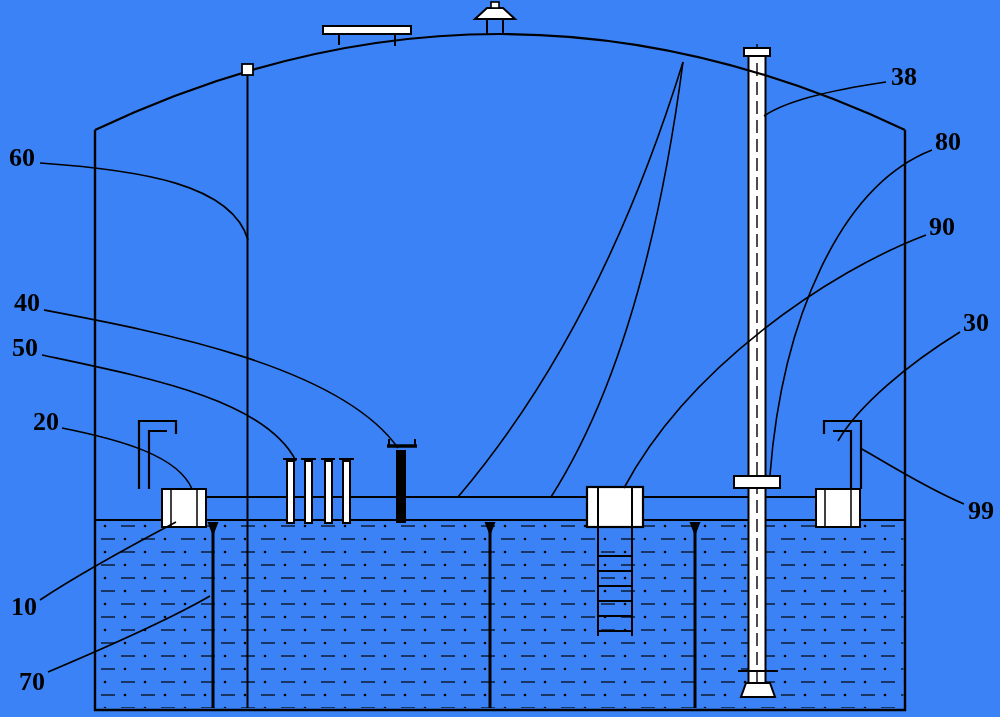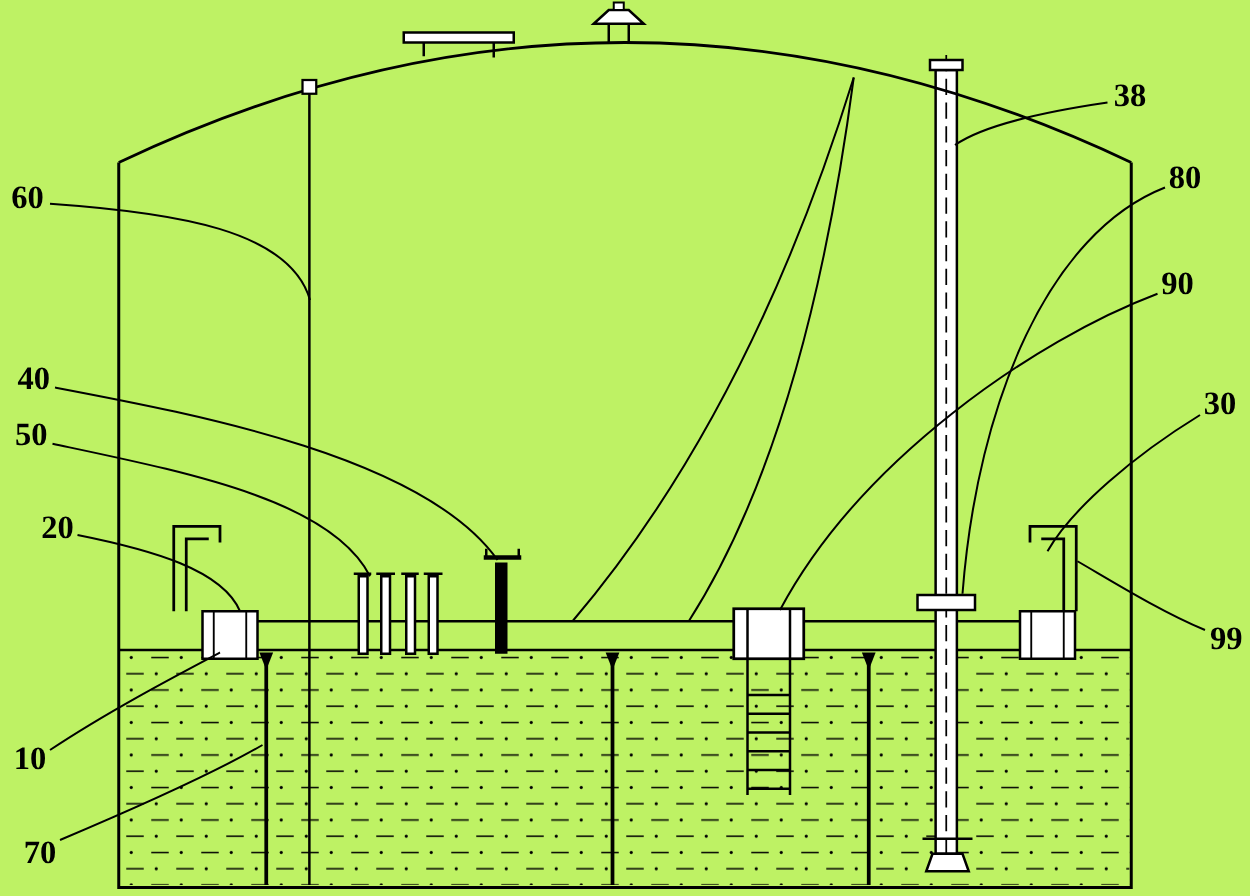--- a/index.html
+++ b/index.html
@@ -4,21 +4,21 @@
 <style>
   html, body {
     margin: 0;
     padding: 0;
     background: #ffffff;
   }
   .canvas {
     position: relative;
     width: 1000px;
     height: 717px;
-    background: #bef264;
+    background: #3b82f6;
     overflow: hidden;
   }
   .canvas > svg {
     position: absolute;
     left: 0;
     top: 0;
     display: block;
   }
   .lbl {
     font-family: "Liberation Serif", serif;

